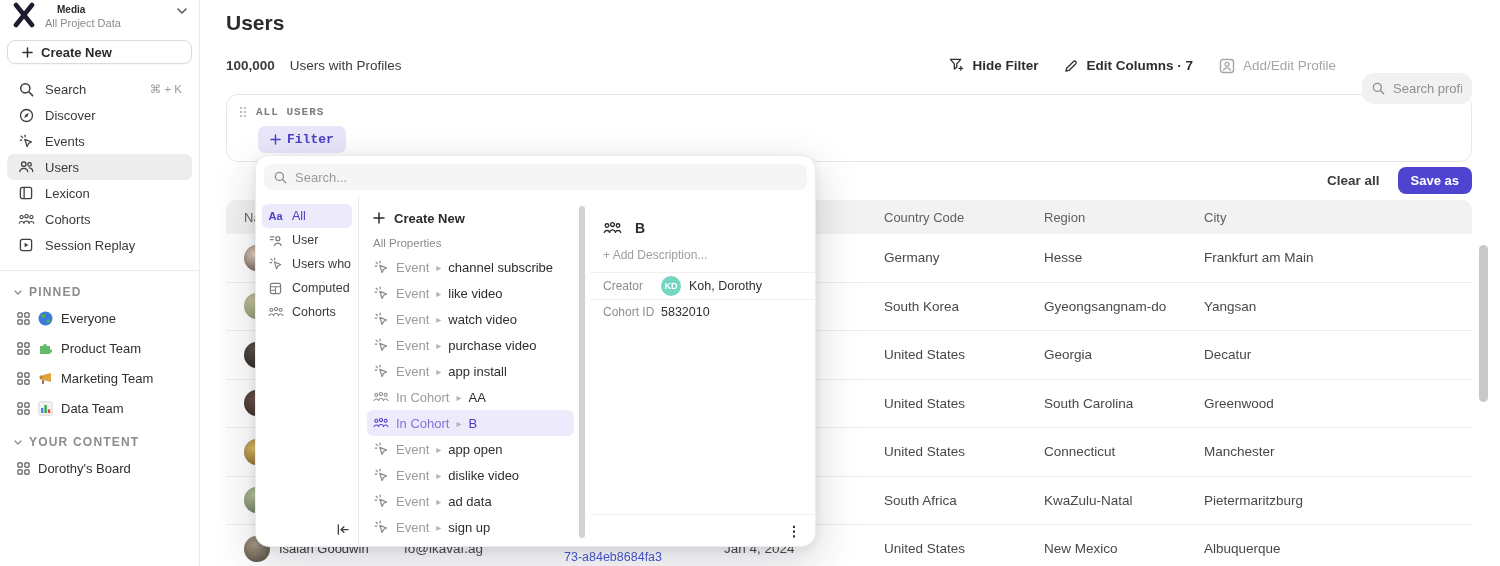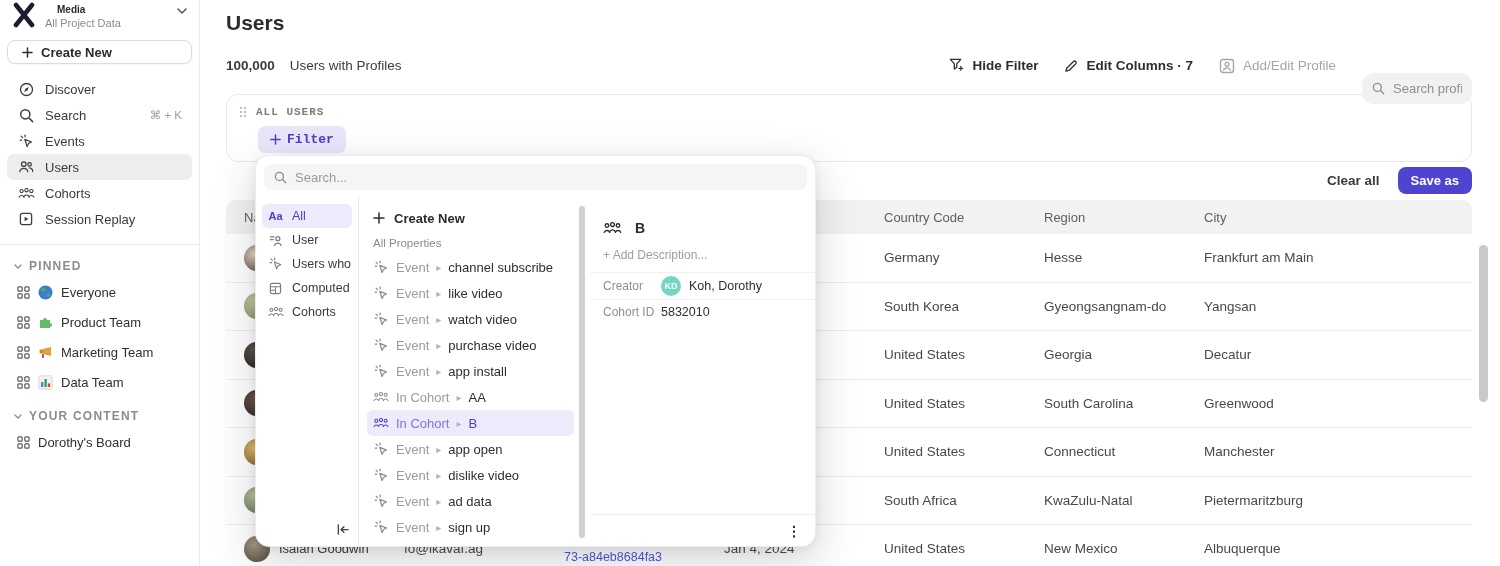--- a/index.html
+++ b/index.html
@@ -152,36 +152,36 @@
     <span>
         <svg viewBox="0 0 12 12" width="11" height="11">
           <path d="M6 1 V11 M1 6 H11" stroke="#2b2b2b" stroke-width="1.6" stroke-linecap="round"></path>
         </svg>
       </span>
     <span>Create New</span>
   </div>
 
   <div class="nav-item">
     <span class="nav-icon">
+        <svg viewBox="0 0 15 15" width="15">
+          <circle cx="6.3" cy="6.3" r="4.6" fill="none" stroke="currentColor" stroke-width="1.5"></circle>
+          <path d="M10 10 L13.6 13.6" stroke="currentColor" stroke-width="1.5" stroke-linecap="round"></path>
+        </svg>
+      </span>
+    <span>Search</span>
+    <span class="nav-shortcut">⌘ + K</span>
+  </div>
+  <div class="nav-item">
+    <span class="nav-icon">
         <svg viewBox="0 0 16 16" width="15">
           <circle cx="8" cy="8" r="6.4" fill="none" stroke="currentColor" stroke-width="1.4"></circle>
           <path d="M10.6 5.4 L9 9 L5.4 10.6 L7 7 Z" fill="currentColor"></path>
         </svg>
       </span>
     <span>Discover</span>
-  </div>
-  <div class="nav-item">
-    <span class="nav-icon">
-        <svg viewBox="0 0 15 15" width="15">
-          <circle cx="6.3" cy="6.3" r="4.6" fill="none" stroke="currentColor" stroke-width="1.5"></circle>
-          <path d="M10 10 L13.6 13.6" stroke="currentColor" stroke-width="1.5" stroke-linecap="round"></path>
-        </svg>
-      </span>
-    <span>Search</span>
-    <span class="nav-shortcut">⌘ + K</span>
   </div>
   <div class="nav-item">
     <span class="nav-icon">
         <svg viewBox="0 0 16 16" width="15">
           <g fill="none" stroke="currentColor" stroke-width="1.3" stroke-linecap="round" stroke-linejoin="round">
             <path d="M6.2 5.6 L13.4 8.6 L10.2 10.2 L8.6 13.4 Z"></path>
             <path d="M2.2 2.2 L3.8 3.8"></path>
             <path d="M6.5 1.2 L6.5 3"></path>
             <path d="M1.2 6.5 L3 6.5"></path>
           </g>
@@ -194,20 +194,29 @@
         <svg viewBox="0 0 18 15" width="16">
           <g fill="none" stroke="currentColor" stroke-width="1.4" stroke-linecap="round">
             <circle cx="6.5" cy="4.7" r="2.5"></circle>
             <path d="M2 13 a4.6 4.6 0 0 1 9 0"></path>
             <circle cx="13" cy="5" r="2"></circle>
             <path d="M12.8 8.8 a4.2 4.2 0 0 1 3.7 4.2"></path>
           </g>
         </svg>
       </span>
     <span>Users</span>
+  </div>
+  <div class="nav-item">
+    <span class="nav-icon">
+        <svg viewBox="0 0 15 15" width="14">
+          <rect x="1.5" y="1.5" width="12" height="12" rx="2" fill="none" stroke="currentColor" stroke-width="1.4"></rect>
+          <path d="M5.5 1.5 V13.5" stroke="currentColor" stroke-width="1.4"></path>
+        </svg>
+      </span>
+    <span>Lexicon</span>
   </div>
   <div class="nav-item">
     <span class="nav-icon">
         <svg viewBox="0 0 20 14" width="17">
           <g fill="none" stroke="currentColor" stroke-width="1.3" stroke-linecap="round">
             <circle cx="4.2" cy="4.8" r="1.9"></circle>
             <path d="M1.3 12 a3.1 3.1 0 0 1 5.8 0"></path>
             <circle cx="15.8" cy="4.8" r="1.9"></circle>
             <path d="M12.9 12 a3.1 3.1 0 0 1 5.8 0"></path>
             <circle cx="10" cy="3.8" r="2"></circle>

